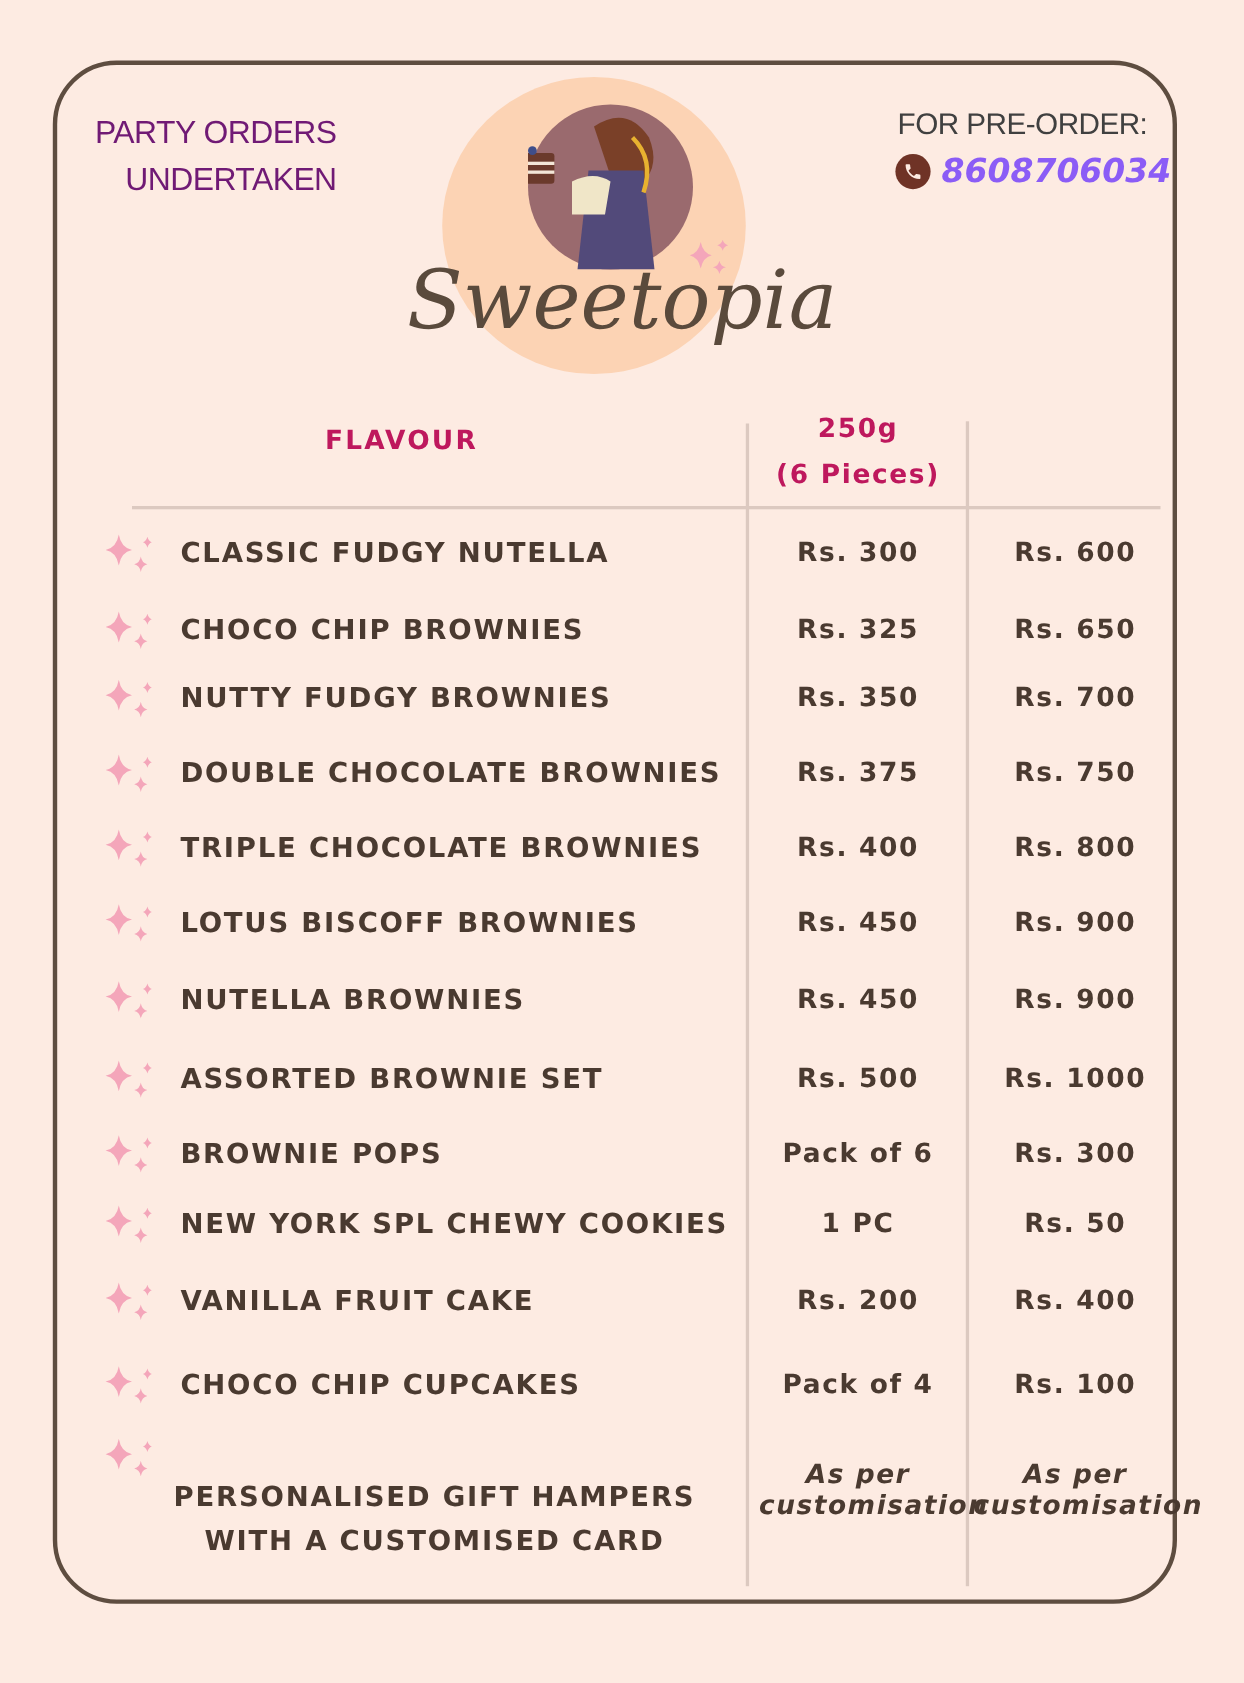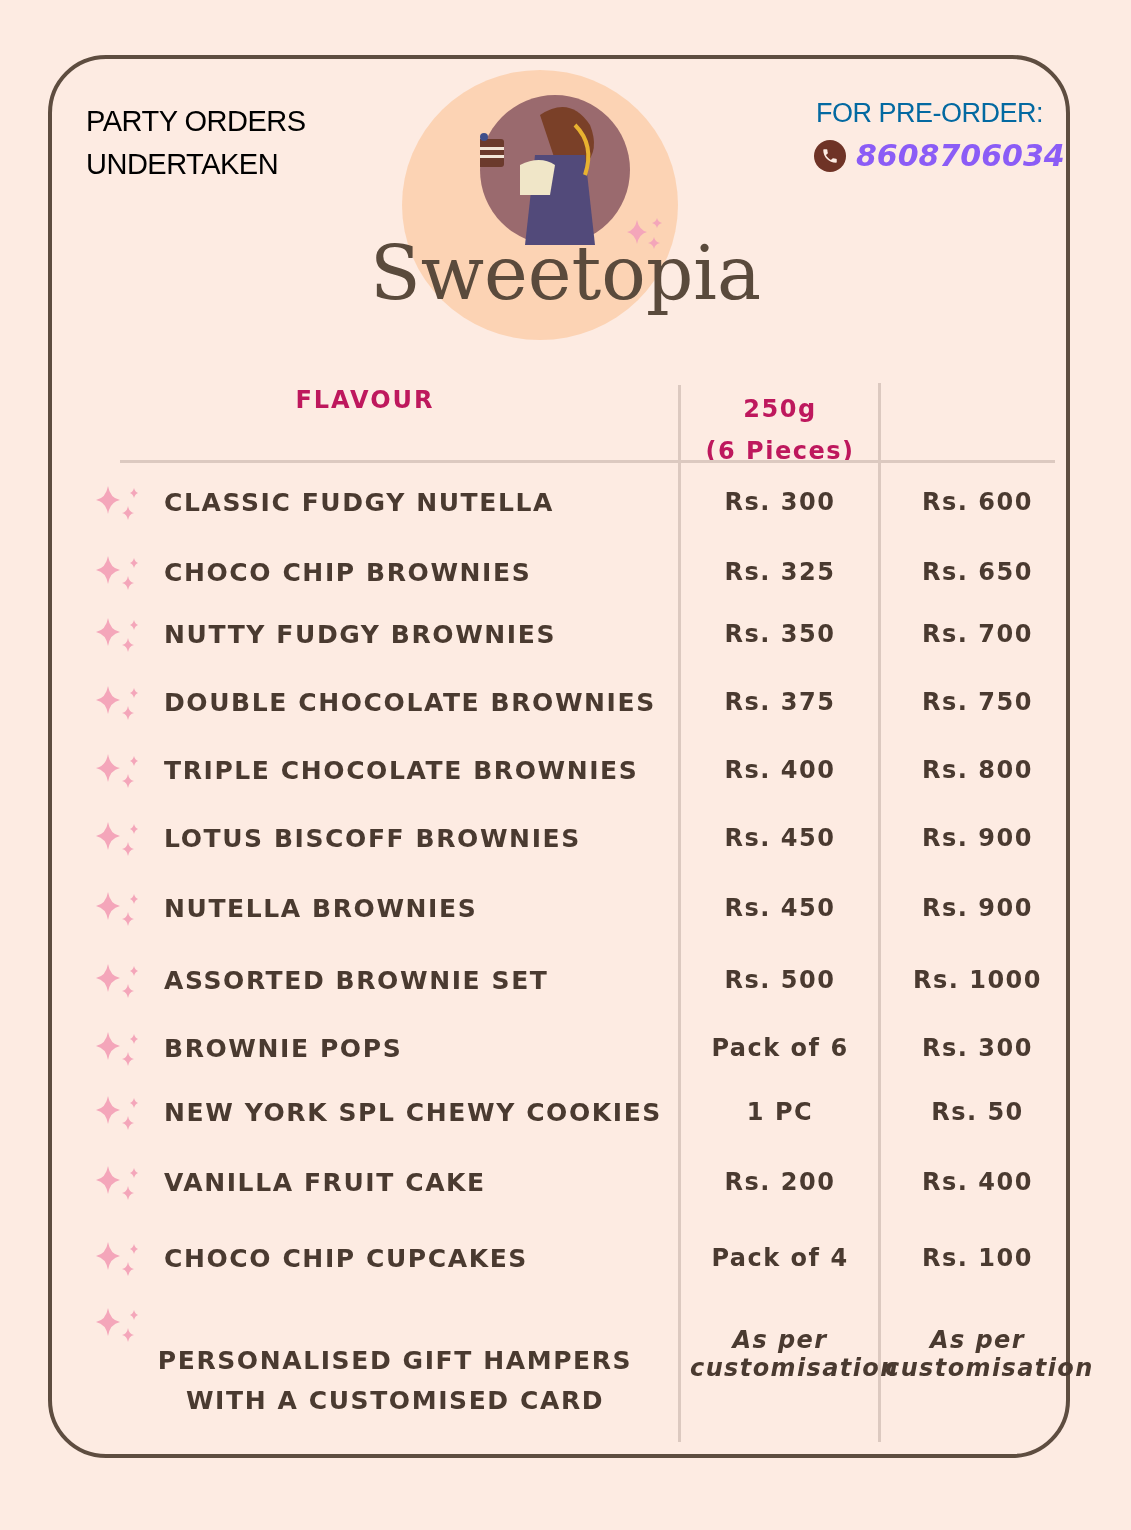--- a/index.html
+++ b/index.html
@@ -1,25 +1,25 @@
 <!DOCTYPE html>
 <html><head>
 <meta charset="utf-8">
 <style>
   html,body{margin:0;padding:0;}
   body{width:1131px;height:1530px;background:#fdebe2;position:relative;overflow:hidden;font-family:"DejaVu Sans",sans-serif;color:#4a3a30;}
   .card{position:absolute;left:48px;top:55px;width:1022px;height:1403px;border:4px solid #5e4d40;border-radius:58px;box-sizing:border-box;}
-  .party{position:absolute;left:86px;top:100px;width:220px;text-align:left;font-family:"Liberation Sans",sans-serif;font-size:29px;line-height:43px;color:#000000;letter-spacing:-0.5px;}
-  .preorder{position:absolute;left:812px;top:98px;width:235px;text-align:center;font-family:"Liberation Sans",sans-serif;font-size:27px;color:#0369a1;letter-spacing:-0.5px;}
+  .party{position:absolute;left:86px;top:100px;width:220px;text-align:right;font-family:"Liberation Sans",sans-serif;font-size:29px;line-height:43px;color:#701a75;letter-spacing:-0.5px;}
+  .preorder{position:absolute;left:812px;top:98px;width:235px;text-align:center;font-family:"Liberation Sans",sans-serif;font-size:27px;color:#404040;letter-spacing:-0.5px;}
   .phone{position:absolute;left:814px;top:138px;display:flex;align-items:center;gap:10px;}
   .phone-icon{width:32px;height:32px;border-radius:50%;background:#6f3326;display:flex;align-items:center;justify-content:center;}
   .phone-num{font-family:"DejaVu Sans",sans-serif;font-weight:bold;font-style:italic;font-size:30px;color:#8b5cf6;letter-spacing:0px;}
   .logo-circle{position:absolute;left:402px;top:70px;width:276px;height:270px;border-radius:50%;background:#fcd3b4;}
   .logo-inner{position:absolute;left:480px;top:95px;width:150px;height:150px;border-radius:50%;background:#9a6a6e;}
-  .brand{position:absolute;left:370px;top:230px;width:340px;text-align:center;font-family:"DejaVu Serif",serif;font-size:74px;color:#5a4a3c;}
+  .brand{position:absolute;left:370px;top:230px;width:340px;text-align:center;font-family:"DejaVu Serif",serif;font-style:italic;font-size:74px;color:#5a4a3c;}
   .sparkle{position:absolute;}
   .hdr{position:absolute;font-weight:bold;font-size:24px;letter-spacing:2px;color:#be185d;text-align:center;}
   .vline{position:absolute;width:3px;background:#dcc9c0;}
   .hline{position:absolute;left:120px;top:460px;width:935px;height:3px;background:#dcc9c0;}
   .row{position:absolute;left:0;width:1131px;height:40px;}
   .row .name{position:absolute;left:164px;font-weight:bold;font-size:25px;letter-spacing:1.6px;white-space:nowrap;}
   .row .p1{position:absolute;left:690px;width:180px;text-align:center;font-weight:bold;font-size:24px;letter-spacing:1.5px;}
   .row .p2{position:absolute;left:885px;width:185px;text-align:center;font-weight:bold;font-size:24px;letter-spacing:1.5px;}
   .row .small{font-size:24px;line-height:28px;letter-spacing:1.4px;font-style:italic;}
   .row .star{position:absolute;left:94px;top:-8px;}
@@ -63,21 +63,21 @@
 
 <svg class="sparkle" style="left:622px;top:215px" width="50" height="40" viewBox="0 0 50 40">
   <path d="M15 5 Q17 15 25 17 Q17 19 15 29 Q13 19 5 17 Q13 15 15 5Z" fill="#f4a6ba"></path>
   <path d="M35 3 Q36 7 40 8 Q36 9 35 13 Q34 9 30 8 Q34 7 35 3Z" fill="#f4a6ba"></path>
   <path d="M32 22 Q33 27 38 28 Q33 29 32 34 Q31 29 26 28 Q31 27 32 22Z" fill="#f4a6ba"></path>
 </svg>
 
 <div class="brand">Sweetopia</div>
 
 <div class="hdr" style="left:250px;top:386px;width:230px;">FLAVOUR</div>
-<div class="hdr" style="left:690px;top:388px;width:180px;line-height:42px;letter-spacing:1.5px;">
+<div class="hdr" style="left:690px;top:368px;width:180px;line-height:42px;letter-spacing:1.5px;">
   <div>250g</div>
   <div>(6 Pieces)</div>
 </div>
 <div class="hdr" style="left:885px;top:368px;width:190px;line-height:42px;letter-spacing:1.5px;">
 </div>
 
 <div class="vline" style="left:678px;top:385px;height:1057px;"></div>
 <div class="vline" style="left:878px;top:383px;height:1059px;"></div>
 <div class="hline"></div>
 

